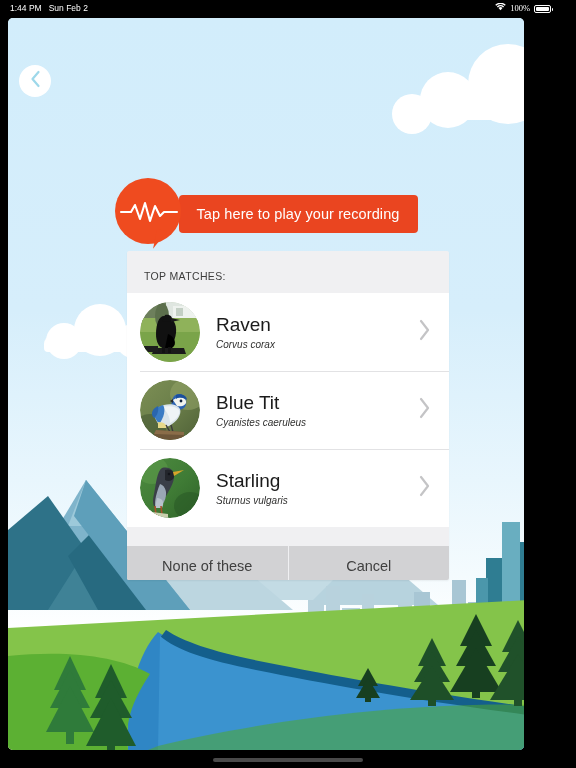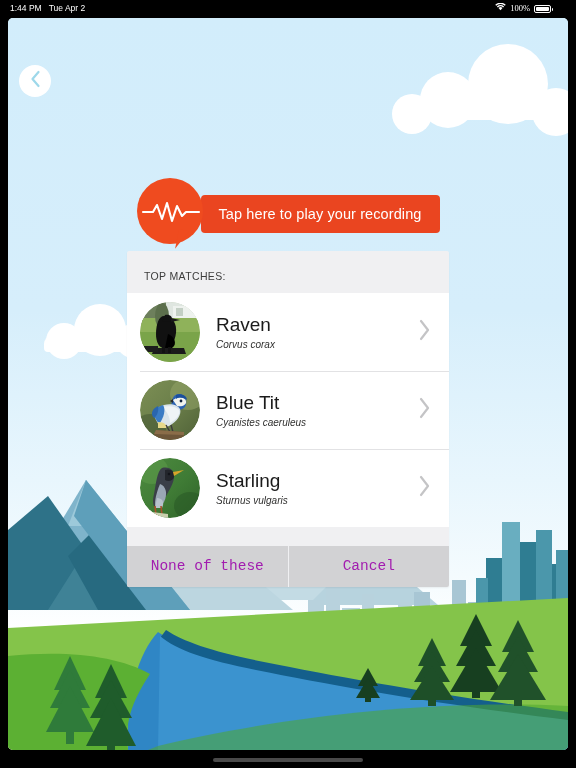--- a/index.html
+++ b/index.html
@@ -73,21 +73,21 @@
     width: 100%;
     background: #fff;
     border-radius: 1px;
   }
 
   
   .screen {
     position: absolute;
     left: 8px;
     top: 18px;
-    width: 560px;
+    width: 516px;
     height: 732px;
     border-radius: 5px;
     overflow: hidden;
     background: #d4eefc;
   }
 
   
   .sky {
     position: absolute;
     inset: 0;
@@ -246,24 +246,24 @@
   }
   .card-actions {
     display: flex;
     background: #f0f0f2;
   }
   .action-btn {
     flex: 1;
     background: #d2d2d4;
     border: none;
     font-size: 14.5px;
-    color: #a21caf;
-    padding: 12px 0 13px 0;
+    color: #404040;
+    padding: 12px 0 6px 0;
     cursor: pointer;
-    font-family: Liberation Mono, monospace;
+    font-family: Liberation Sans, sans-serif;
   }
   .action-sep {
     width: 1px;
     background: #f0f0f2;
   }
 
   
   .home-indicator {
     position: absolute;
     left: 50%;
@@ -277,21 +277,21 @@
   }
 </style>
 </head>
 <body>
 
 <div class="device">
 
   <div class="statusbar">
     <div class="sb-left">
       <span>1:44 PM</span>
-      <span>Tue Apr 2</span>
+      <span>Sun Feb 2</span>
     </div>
     <div class="sb-right">
       <span class="wifi-icon">
         <svg width="11" height="8" viewBox="0 0 11 8">
           <path d="M5.5 7.2 L3.5 5.0 a3 3 0 0 1 4 0 Z" fill="#fff"></path>
           <path d="M1.9 3.4 a5.2 5.2 0 0 1 7.2 0 l-0.95 1.0 a3.85 3.85 0 0 0-5.3 0 Z" fill="#fff"></path>
           <path d="M0.25 1.75 a7.6 7.6 0 0 1 10.5 0 l-0.95 1.0 a6.25 6.25 0 0 0-8.6 0 Z" fill="#fff"></path>
         </svg>
       </span>
       <span>100%</span>

